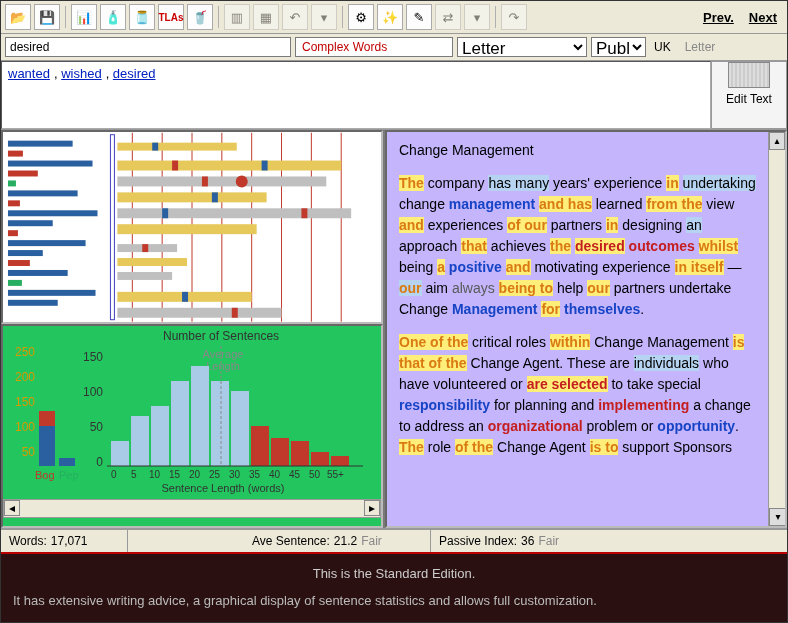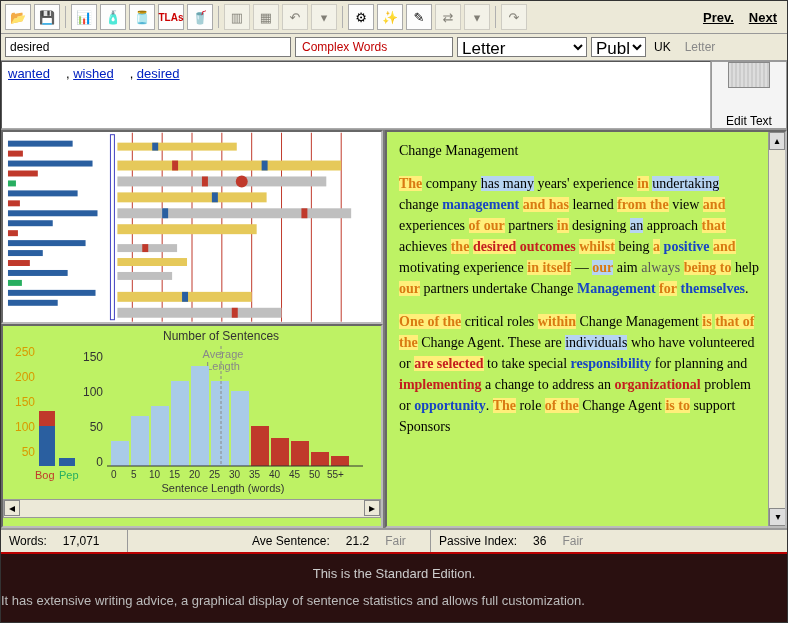--- a/index.html
+++ b/index.html
@@ -11,42 +11,42 @@
 .toolbar .spacer{flex:1}
 .toolbar .navbtn{font-weight:bold;font-size:13px;padding:3px 6px;cursor:pointer;text-decoration:underline}
 .row-filters{height:26px;background:#ece9d8;display:flex;align-items:center;padding:0 4px;gap:4px;border-bottom:1px solid #999}
 .row-filters input[type=text]{height:18px;border:1px solid #7a7a7a;background:#fff;padding:0 4px;font-size:12px}
 .row-filters .complex{color:#c00000;font-weight:normal;background:#fff;border:1px solid #7a7a7a;height:18px;padding:0 6px;display:flex;align-items:center}
 .row-filters select{height:20px;border:1px solid #7a7a7a;background:#fff;font-size:17px}
 .row-filters .uk{padding:0 4px}
 .row-filters .resume{color:#888;padding:0 6px}
 .syn-row{display:flex;border-bottom:1px solid #999}
 .syn-panel{flex:1;background:#fff;border:1px inset #aaa;height:58px;padding:4px 6px;font-size:13px}
-.syn-panel a{color:#0020c0;text-decoration:underline;margin-right:16px}
-.edit-box{width:74px;border:1px solid #999;background:#f4f4f4;display:flex;flex-direction:column;align-items:center;justify-content:space-between;gap:4px;font-size:12px}
+.syn-panel a{color:#0020c0;text-decoration:underline;margin-right:4px}
+.edit-box{width:74px;border:1px solid #999;background:#f4f4f4;display:flex;flex-direction:column;align-items:center;justify-content:flex-start;gap:4px;font-size:12px}
 .kbd{width:40px;height:24px;background:repeating-linear-gradient(90deg,#ddd 0 2px,#ccc 2px 4px),repeating-linear-gradient(0deg,#ddd 0 2px,#ccc 2px 4px);border:1px solid #888}
 .main{flex:1;display:flex;border-bottom:1px solid #999;min-height:0}
 .leftcol{width:382px;display:flex;flex-direction:column;border-right:2px solid #7a7a7a}
 .structure{flex:1;background:#fff;border:2px inset #bbb;position:relative;overflow:hidden}
 .structure svg{width:100%;height:100%}
-.hist{height:200px;background:#bef264;border:2px inset #bbb;position:relative}
+.hist{height:200px;background:#22c55e;border:2px inset #bbb;position:relative}
 .hist svg{width:100%;height:170px}
 .scrollrow{height:17px;border:1px solid #999;background:#ece9d8}
-.rightcol{flex:1;background:#bef264;border:2px inset #bbb;padding:8px 23px 8px 12px;font-family:Liberation Serif, serif;font-size:14px;line-height:1.5;overflow:hidden;position:relative}
+.rightcol{flex:1;background:#c4b5fd;border:2px inset #bbb;padding:8px 23px 8px 12px;font-family:Liberation Sans, sans-serif;font-size:14px;line-height:1.5;overflow:hidden;position:relative}
 .rightcol .scrollbar{position:absolute;right:0;top:0;bottom:0;width:16px;background:#ece9d8;border-left:1px solid #999}
 .rightcol .scrollbar .up,.rightcol .scrollbar .down{height:16px;background:#ddd;border:1px solid #888;text-align:center;font-size:10px}
 .hl-y{background:#ffef7a}
 .hl-b{background:#b6d4f2}
 .tx-o{color:#d97a12;font-weight:bold}
 .tx-r{color:#c41e1e;font-weight:bold}
 .tx-b{color:#1744c4;font-weight:bold}
 .tx-g{color:#5a5a5a}
 .status{height:22px;background:#ece9d8;border-top:1px solid #999;display:flex;align-items:center;font-size:12px}
-.status .cell{border-right:1px solid #999;padding:0 8px;height:100%;display:flex;align-items:center;gap:16px}
-.footer{background:#2a1010;color:#bbb;padding:10px 0;font-size:13px;line-height:1.6;border-top:2px solid #b00}
+.status .cell{border-right:1px solid #999;padding:0 8px;height:100%;display:flex;align-items:center;gap:4px}
+.footer{background:#2a1010;color:#bbb;padding:10px 12px;font-size:13px;line-height:1.6;border-top:2px solid #b00}
 .footer .t1{text-align:center;color:#ccc;margin-bottom:6px}
 </style>
 </head>
 <body>
 
 <div class="app">
 
   <div class="toolbar">
     <div class="tbtn">📂</div>
     <div class="tbtn">💾</div>

